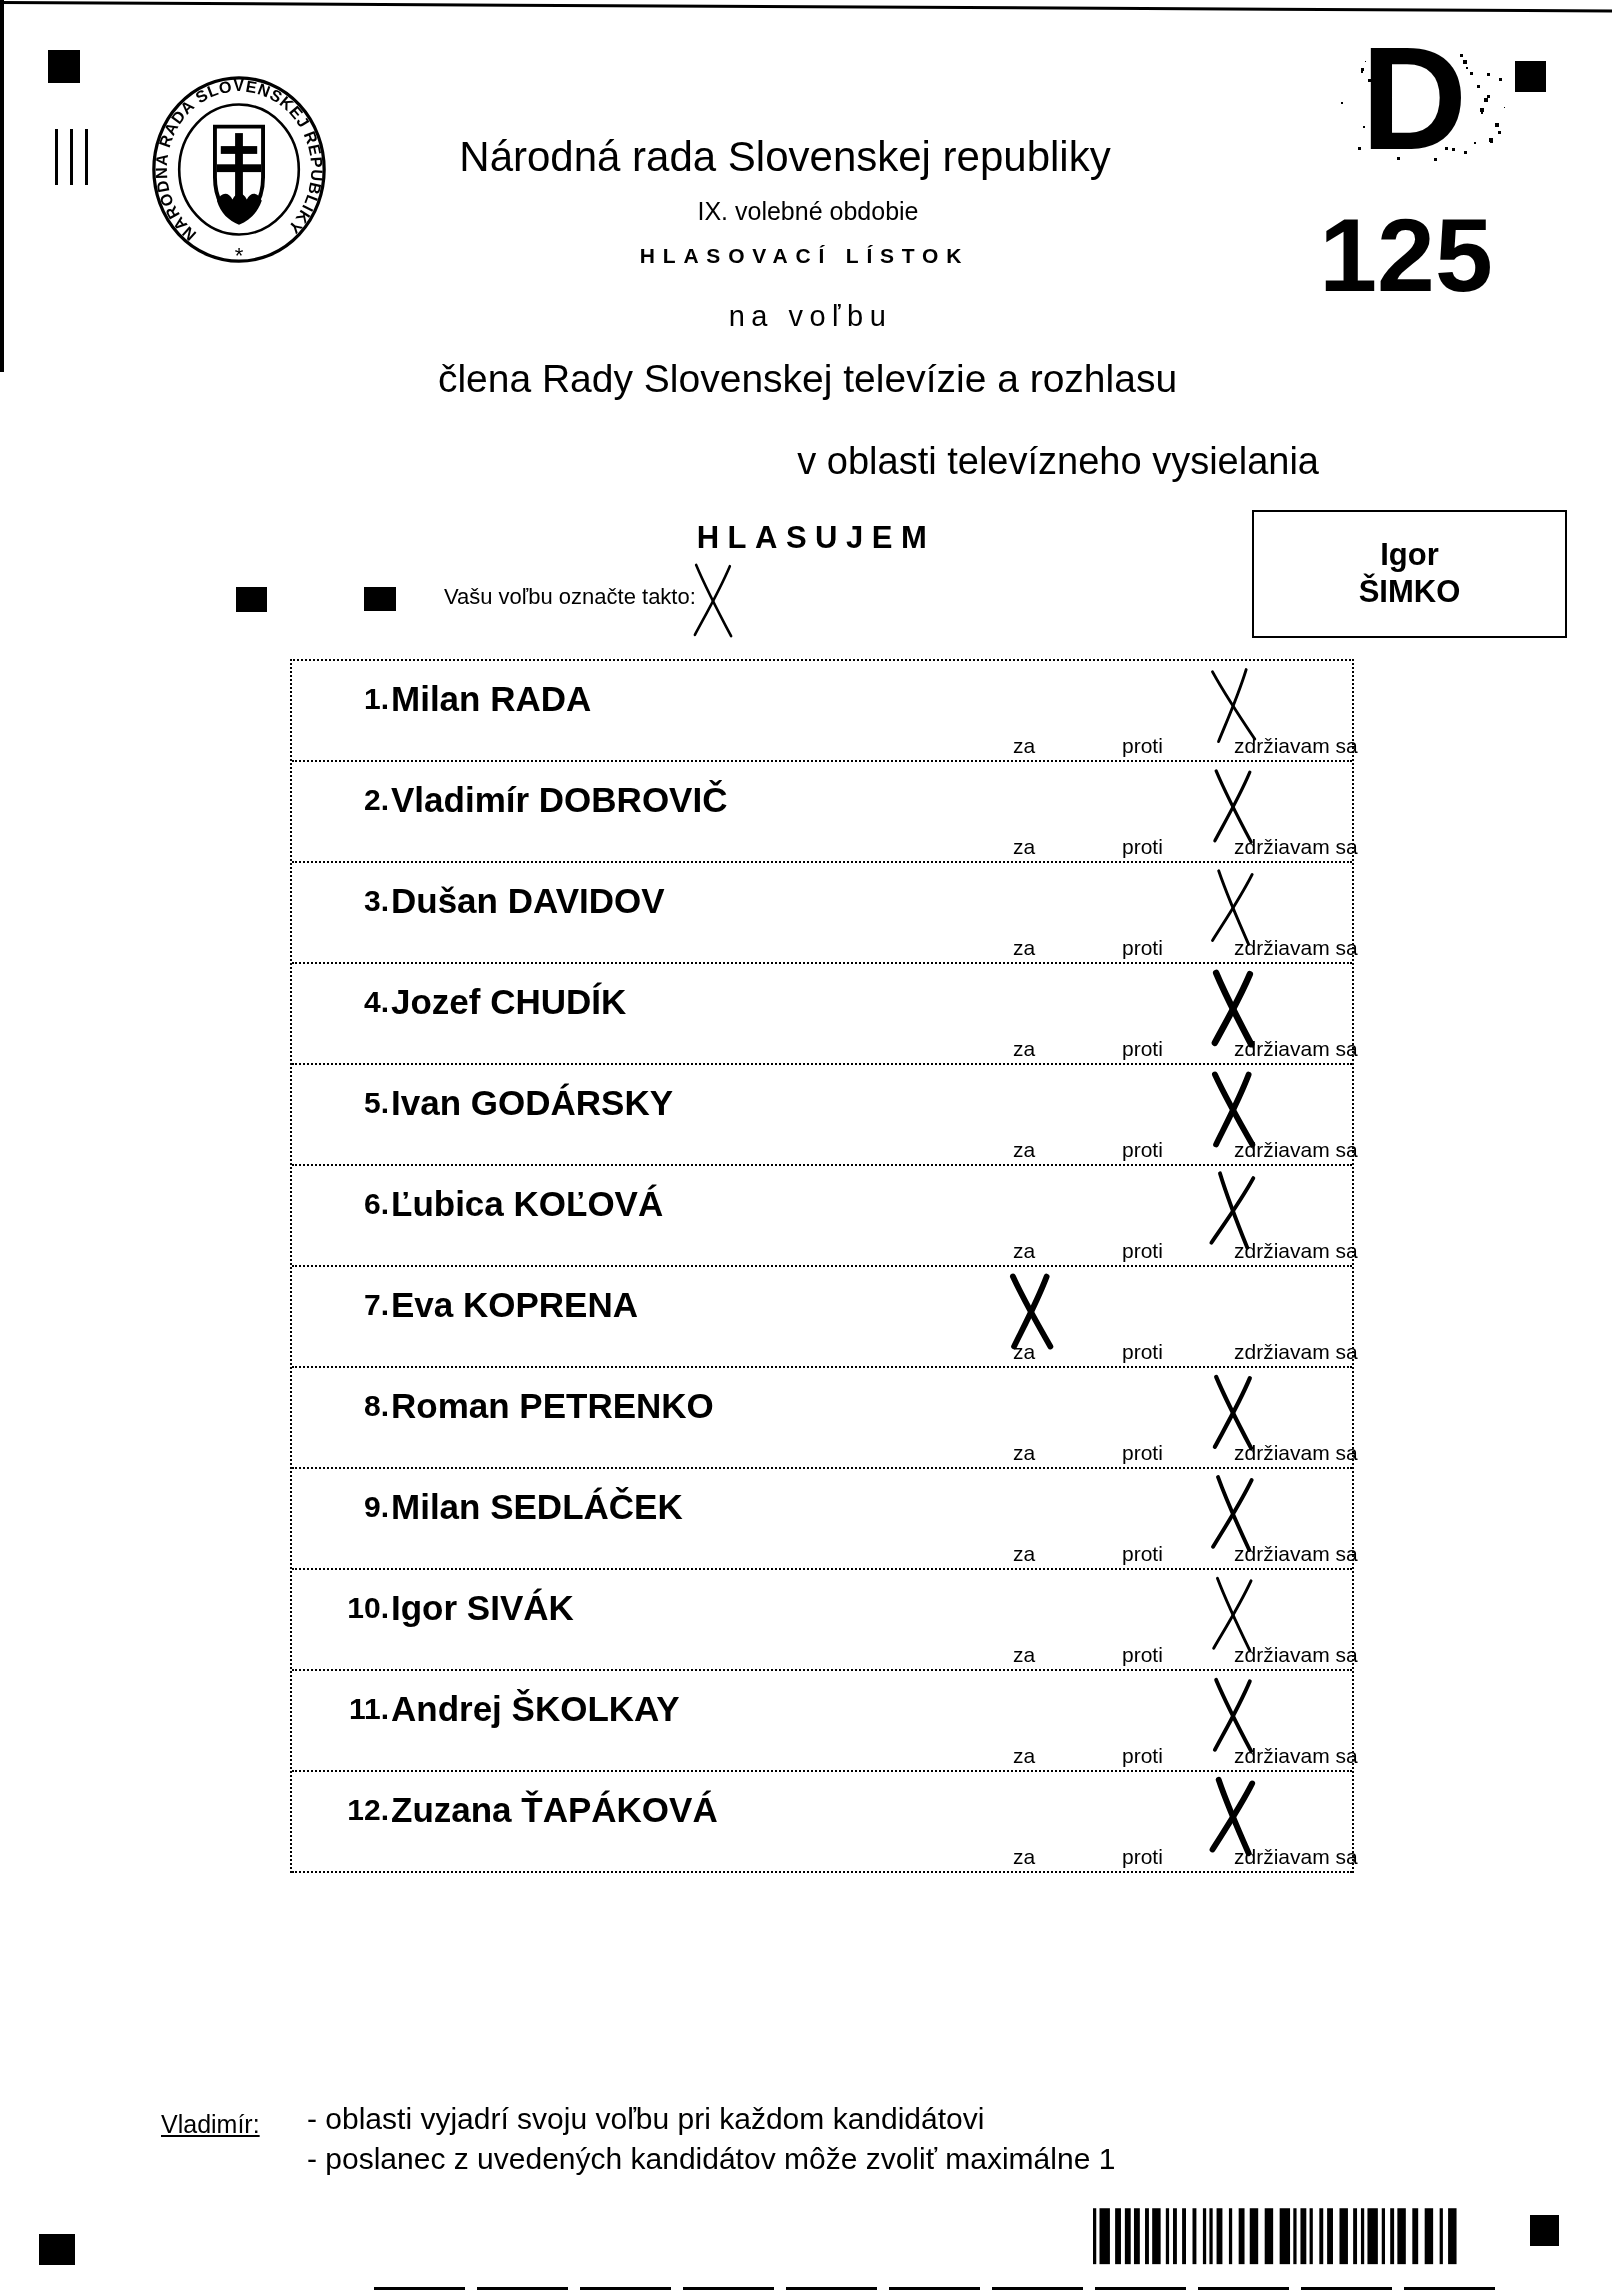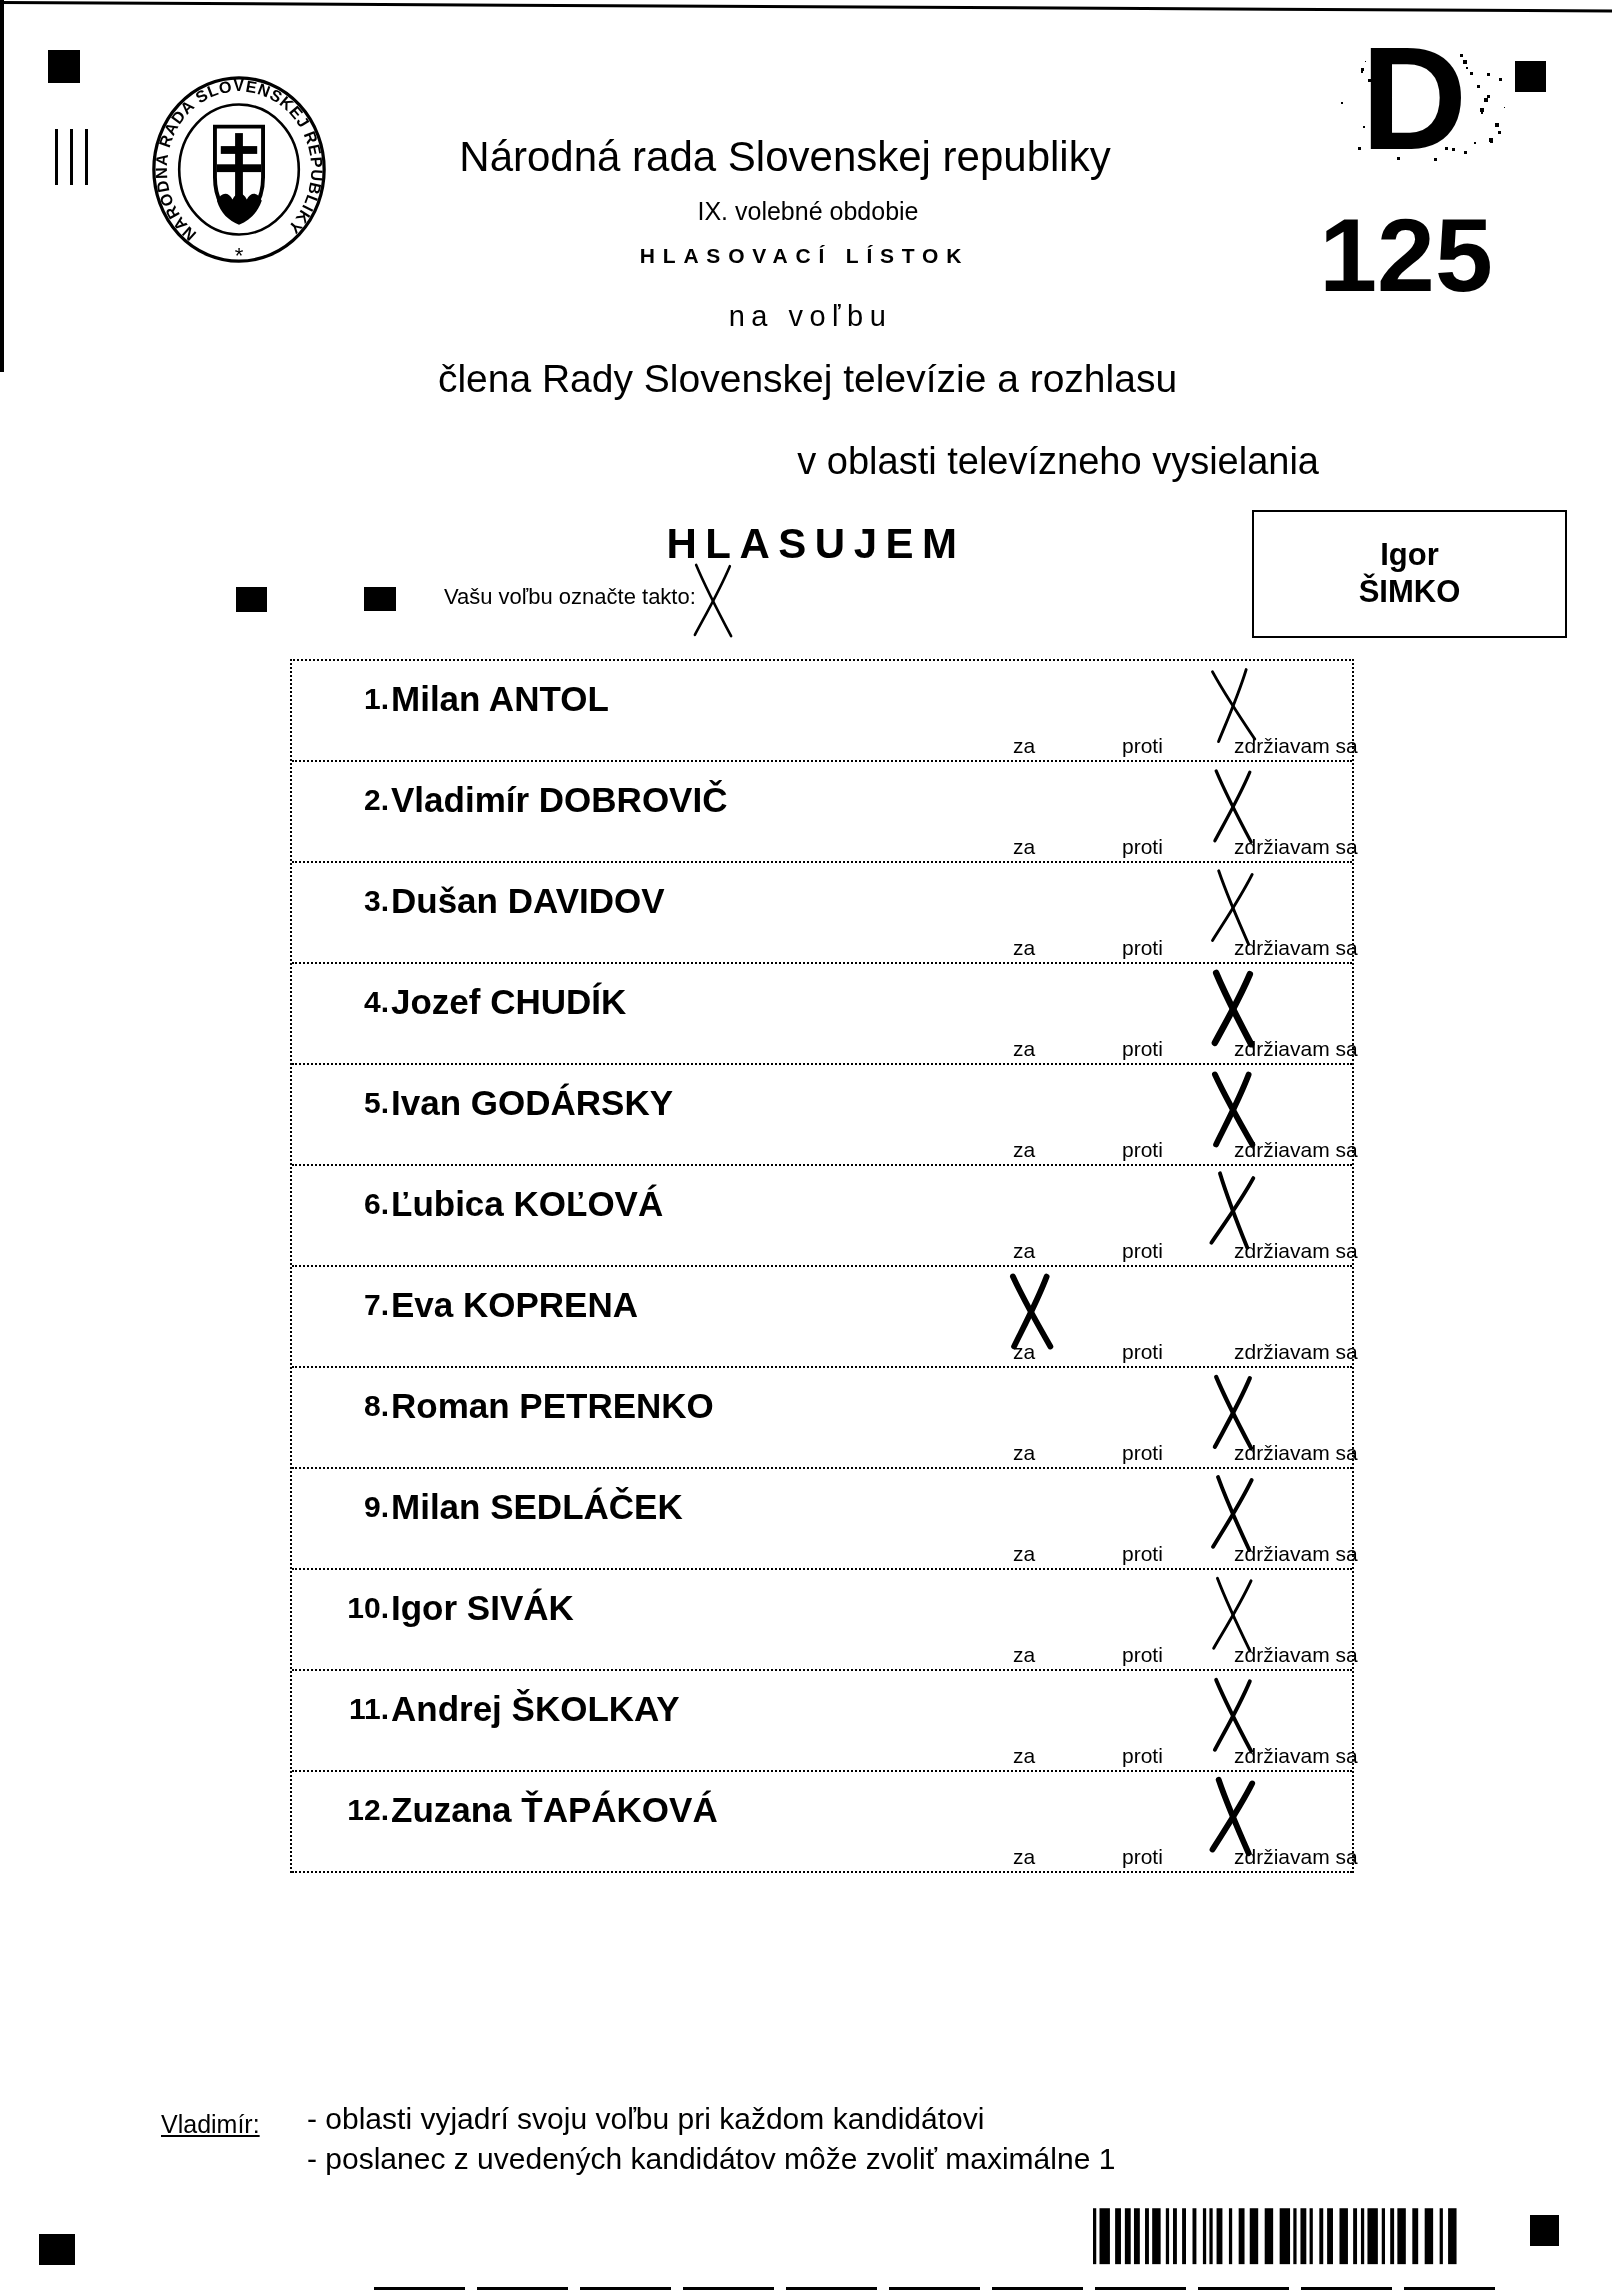--- a/index.html
+++ b/index.html
@@ -16,21 +16,21 @@
   .ticks i{position:absolute;top:0;width:2.6px;height:56px;background:#000;}
   .ticks i:nth-child(1){left:0}.ticks i:nth-child(2){left:15px}.ticks i:nth-child(3){left:30px}
   
   .hline{position:absolute;text-align:center;white-space:nowrap;}
   .l-institution{left:290px;width:990px;top:133px;font-size:42px;}
   .l-term{left:300px;width:1016px;top:197px;font-size:25px;}
   .l-title{left:290px;width:1029px;top:244px;font-size:21px;font-weight:bold;letter-spacing:7.8px;}
   .l-subtitle{left:296px;width:1029px;top:300px;font-size:29px;letter-spacing:6.5px;}
   .l-line1{left:293px;width:1029px;top:357px;font-size:39px;}
   .l-line2{left:290px;width:1029px;top:440px;font-size:38px;text-align:right;}
-  .l-vote{left:303px;width:1026px;top:520px;font-size:42px;font-weight:bold;letter-spacing:8.5px;}
+  .l-vote{left:303px;width:1026px;top:520px;font-size:31px;font-weight:bold;letter-spacing:8.5px;}
   
   .dblock{position:absolute;left:1328px;top:33px;width:195px;height:176px;}
   .dblock .dchar{position:absolute;left:33px;top:-7.8px;font-size:147px;font-weight:bold;line-height:1;}
   .dblock i{position:absolute;background:#000;}
   .num125{position:absolute;left:1302px;top:203px;width:208px;text-align:center;
           font-size:104px;font-weight:bold;line-height:1;}
   
   .voterbox{position:absolute;left:1252px;top:510px;width:311px;height:124px;border:2.6px solid #000;
             display:flex;flex-direction:column;align-items:center;justify-content:center;
             font-size:31px;font-weight:bold;line-height:1.18;}
@@ -160,21 +160,21 @@
 
   <div class="instr">Vašu voľbu označte takto:</div>
   <svg class="samplex" viewBox="0 0 80 122">
     <path d="M14 6 C 30 44, 50 82, 68 116" stroke-width="4"></path>
     <path d="M66 8 C 50 46, 28 84, 12 114" stroke-width="4"></path>
   </svg>
 
   <div class="ctable">
     <div class="row">
       <span class="rnum">1.</span>
-      <span class="rname">Milan ANTOL</span>
+      <span class="rname">Milan RADA</span>
       <span class="opt oza">za</span>
       <span class="opt oproti">proti</span>
       <span class="opt ozdrz">zdržiavam sa</span>
       <svg class="xmark" viewBox="0 0 80 122" style="left: 915px; transform: rotate(-6deg);">
         <path d="M14 6 C 30 44, 50 82, 68 116" stroke-width="4.5"></path>
         <path d="M66 8 C 50 46, 28 84, 12 114" stroke-width="4.5"></path>
       </svg>
     </div>
 
     <div class="row">

